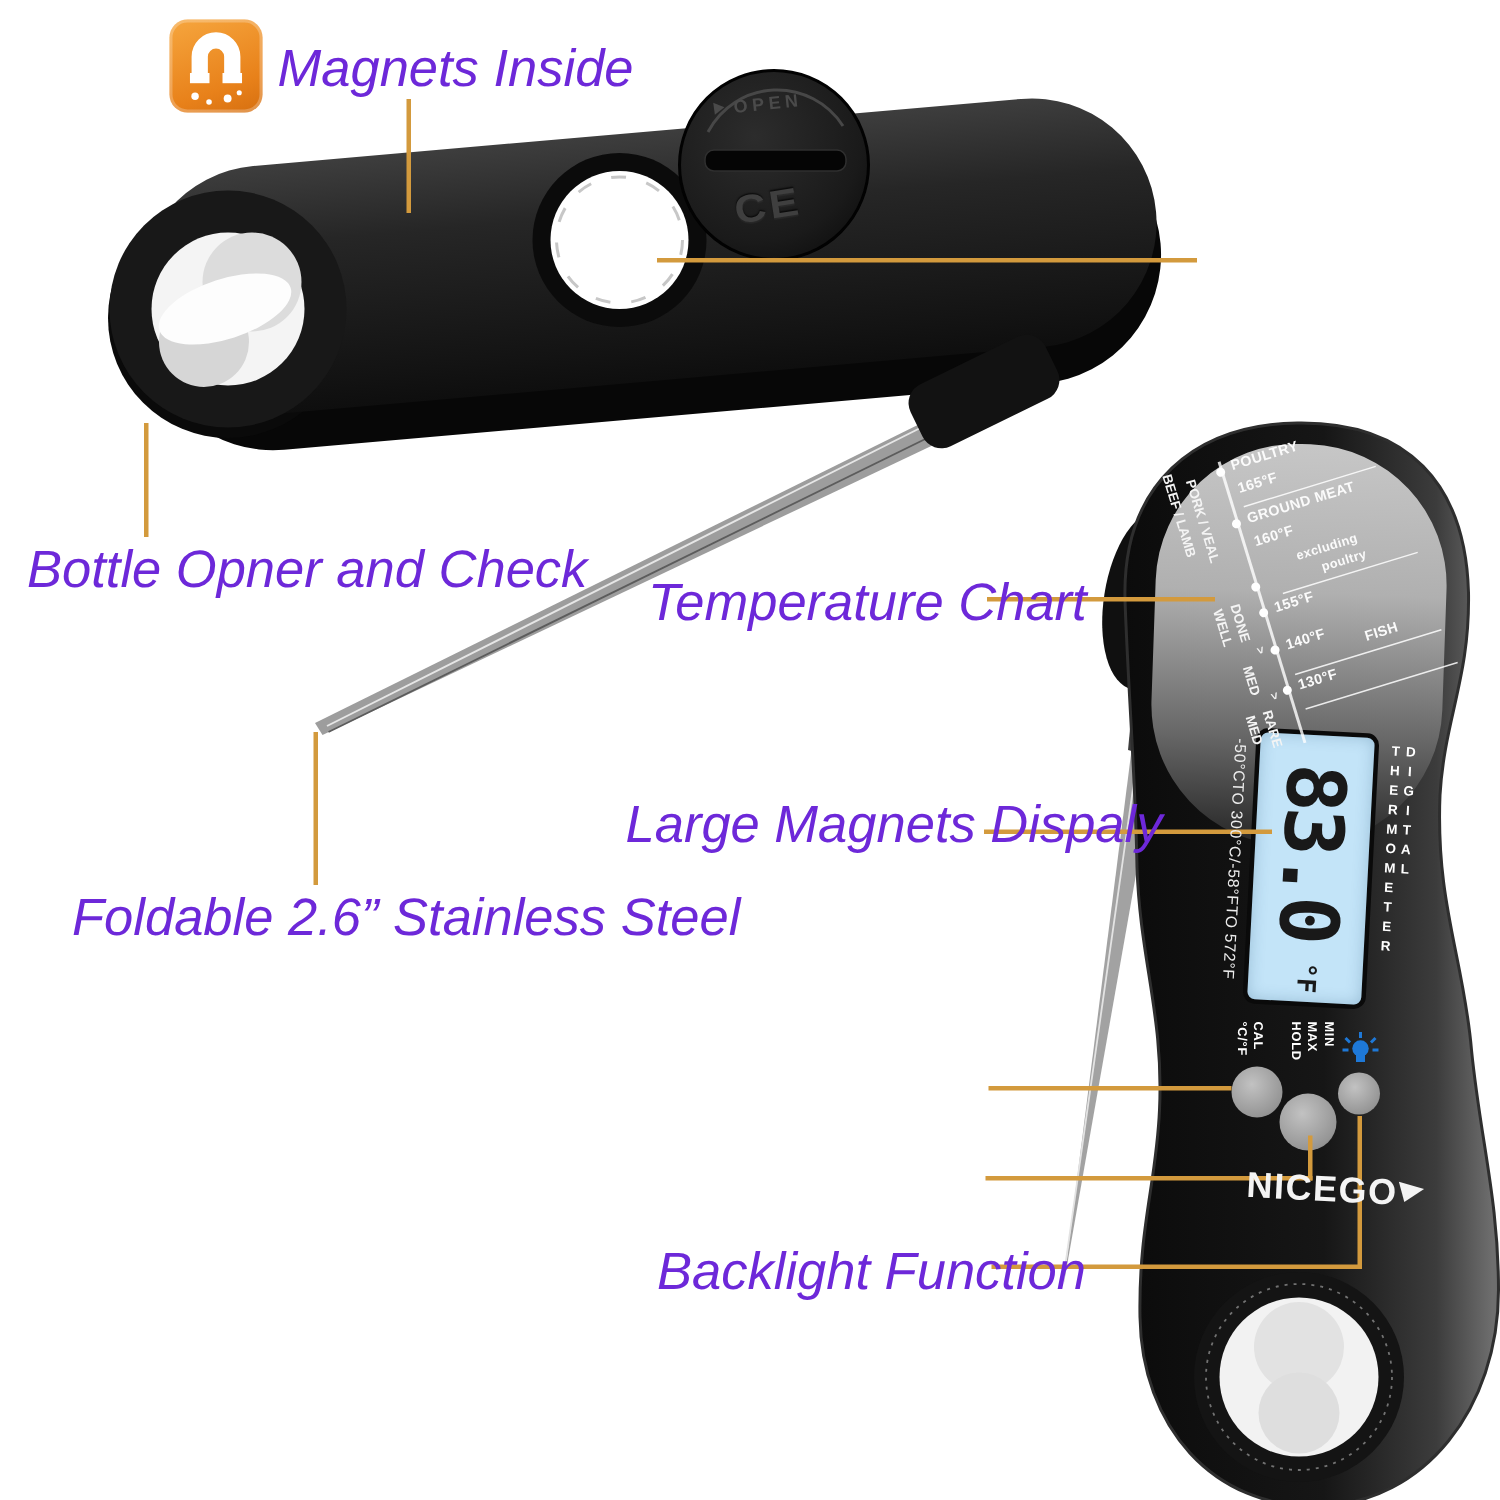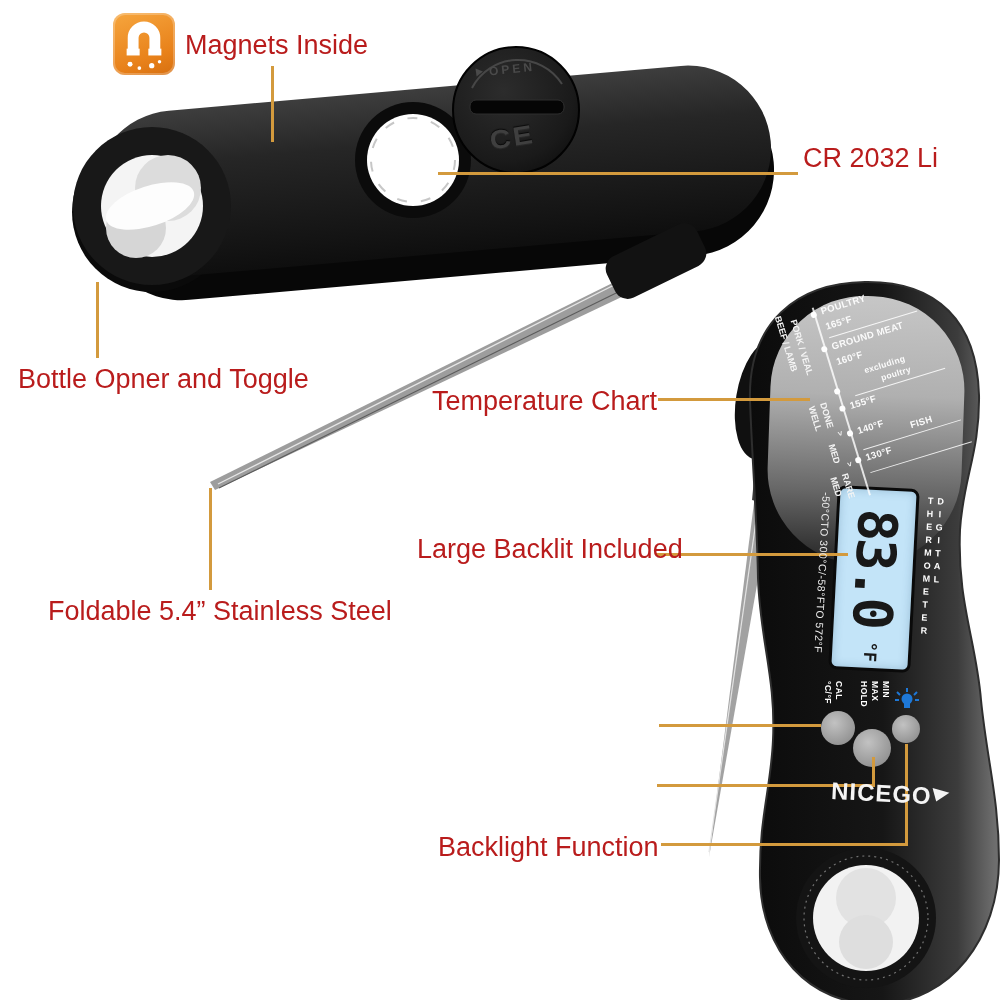--- a/index.html
+++ b/index.html
@@ -1,19 +1,19 @@
 <!DOCTYPE html>
 <html><head>
 <meta charset="utf-8">
 <style>
   html,body{margin:0;padding:0;background:#fff;}
   #stage{position:relative;width:1000px;height:1000px;background:#fff;overflow:hidden;
          font-family:"Liberation Sans", sans-serif;}
   #devices{position:absolute;left:0;top:0;z-index:1;}
-  .lbl{position:absolute;z-index:3;color:#b91c1c;font-size:27px;line-height:35px;white-space:nowrap;}
+  .lbl{position:absolute;z-index:3;color:#6d28d9;font-size:35px;line-height:35px;white-space:nowrap;font-style:italic;}
   .cline{position:absolute;z-index:2;background:#d39a3d;}
   .magicon{position:absolute;left:113px;top:13px;width:62px;height:62px;border-radius:12px;
            background:linear-gradient(160deg,#f6a63e,#e8811a 70%,#d66f10);z-index:3;
            box-shadow:inset 0 0 0 2px rgba(255,255,255,.25);}
   
   .devtxt{position:absolute;z-index:3;color:#fff;}
   .vtext{writing-mode:vertical-rl;}
   .vcols{writing-mode:vertical-lr;white-space:pre-line;}
   .upright{text-orientation:upright;}
   
@@ -252,22 +252,21 @@
       <rect x="22.8" y="23" width="8.4" height="4.4" fill="#fff"></rect>
       <circle cx="11" cy="33" r="1.6" fill="#fff"></circle>
       <circle cx="17" cy="35.5" r="1.2" fill="#fff"></circle>
       <circle cx="25" cy="34" r="1.7" fill="#fff"></circle>
       <circle cx="30" cy="31.5" r="1.1" fill="#fff"></circle>
     </svg>
   </div>
   <div class="lbl" style="left:185px;top:28px">Magnets Inside</div>
 
   <div class="lbl" style="left:803px;top:141px">
-    <div>CR 2032 Li</div>
-  </div>
-
-  <div class="lbl" style="left:18px;top:362px">Bottle Opner and Toggle</div>
+  </div>
+
+  <div class="lbl" style="left:18px;top:362px">Bottle Opner and Check</div>
   <div class="lbl" style="left:432px;top:384px">Temperature Chart</div>
-  <div class="lbl" style="left:417px;top:532px">Large Backlit Included</div>
-  <div class="lbl" style="left:48px;top:594px">Foldable 5.4” Stainless Steel</div>
+  <div class="lbl" style="left:417px;top:532px">Large Magnets Dispaly</div>
+  <div class="lbl" style="left:48px;top:594px">Foldable 2.6” Stainless Steel</div>
   <div class="lbl" style="left:438px;top:830px">Backlight Function</div>
 
 </div>
 
 </body></html>

